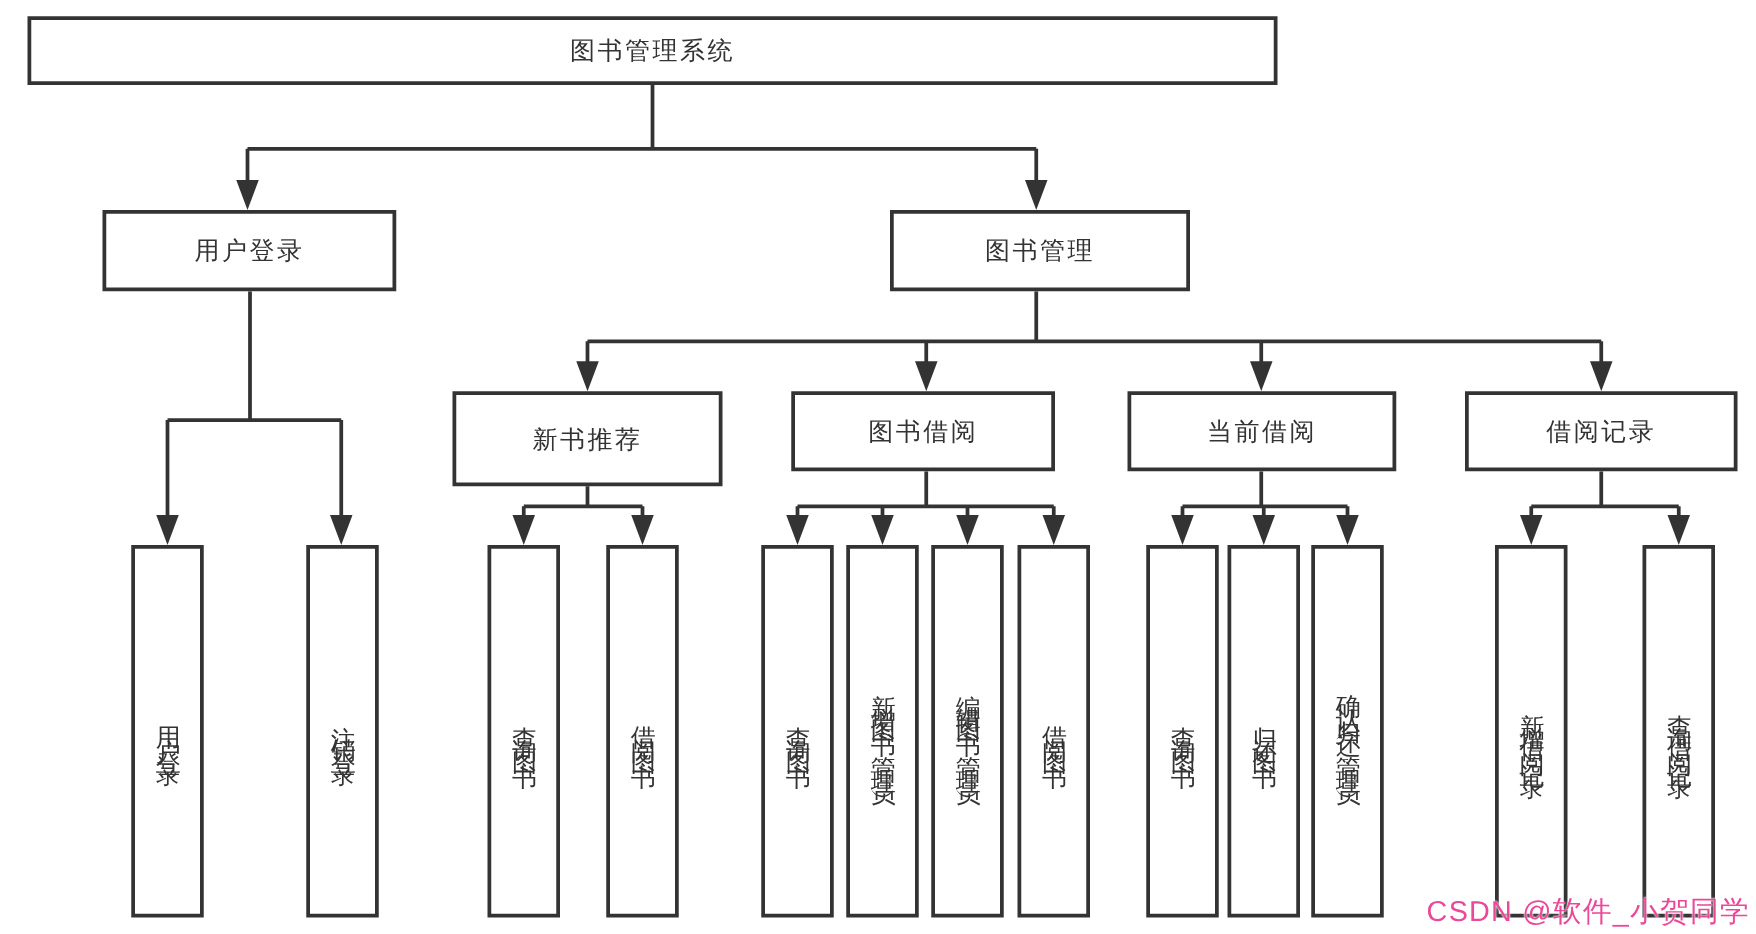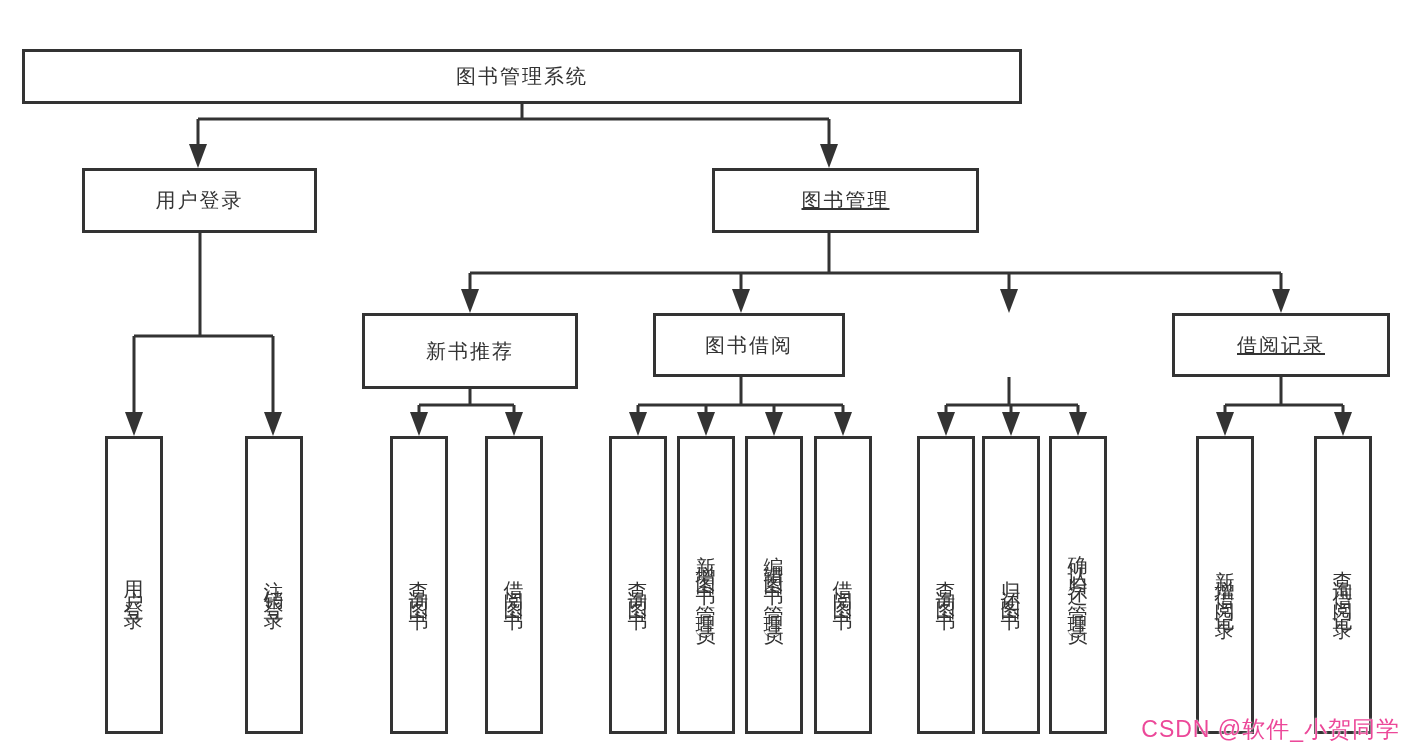--- a/index.html
+++ b/index.html
@@ -94,38 +94,41 @@
 
       <polygon points="937,412 955,412 946,436"></polygon>
       <polygon points="1002,412 1020,412 1011,436"></polygon>
       <polygon points="1069,412 1087,412 1078,436"></polygon>
 
       <polygon points="1216,412 1234,412 1225,436"></polygon>
       <polygon points="1334,412 1352,412 1343,436"></polygon>
     </g>
   </svg>
 
-  <div class="box hbox" style="left:22px; top:13px; width:1000px; height:55px;margin-top:36px;">
+  <div class="box hbox" style="left:22px; top:13px; width:1000px; height:55px;">
     <span>图书管理系统</span>
   </div>
 
   <div class="box hbox" style="left:82px; top:168px; width:235px; height:65px;">
     <span>用户登录</span>
   </div>
-  <div class="box hbox" style="left:712px; top:168px; width:267px; height:65px;text-decoration:underline;">
+  <div class="box hbox" style="left:712px; top:168px; width:240px; height:65px;">
     <span>图书管理</span>
   </div>
 
   <div class="box hbox" style="left:362px; top:313px; width:216px; height:76px;">
     <span>新书推荐</span>
   </div>
-  <div class="box hbox" style="left:633px; top:313px; width:192px; height:64px;margin-left:20px;">
+  <div class="box hbox" style="left:633px; top:313px; width:211px; height:64px;">
     <span>图书借阅</span>
   </div>
-  <div class="box hbox" style="left:1172px; top:313px; width:218px; height:64px;text-decoration:underline;">
+  <div class="box hbox" style="left:902px; top:313px; width:215px; height:64px;">
+    <span>当前借阅</span>
+  </div>
+  <div class="box hbox" style="left:1172px; top:313px; width:218px; height:64px;">
     <span>借阅记录</span>
   </div>
 
   <div class="box vbox" style="left:105px; top:436px; width:58px; height:298px;">
     <span>用户登录</span>
   </div>
   <div class="box vbox" style="left:245px; top:436px; width:58px; height:298px;">
     <span>注销登录</span>
   </div>
 

